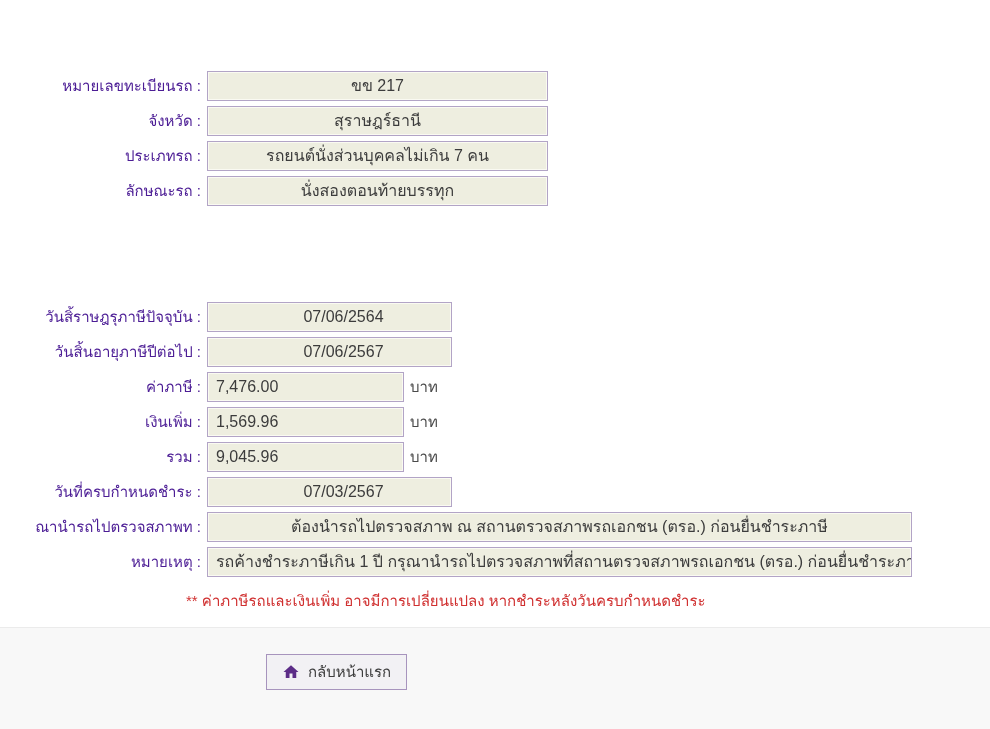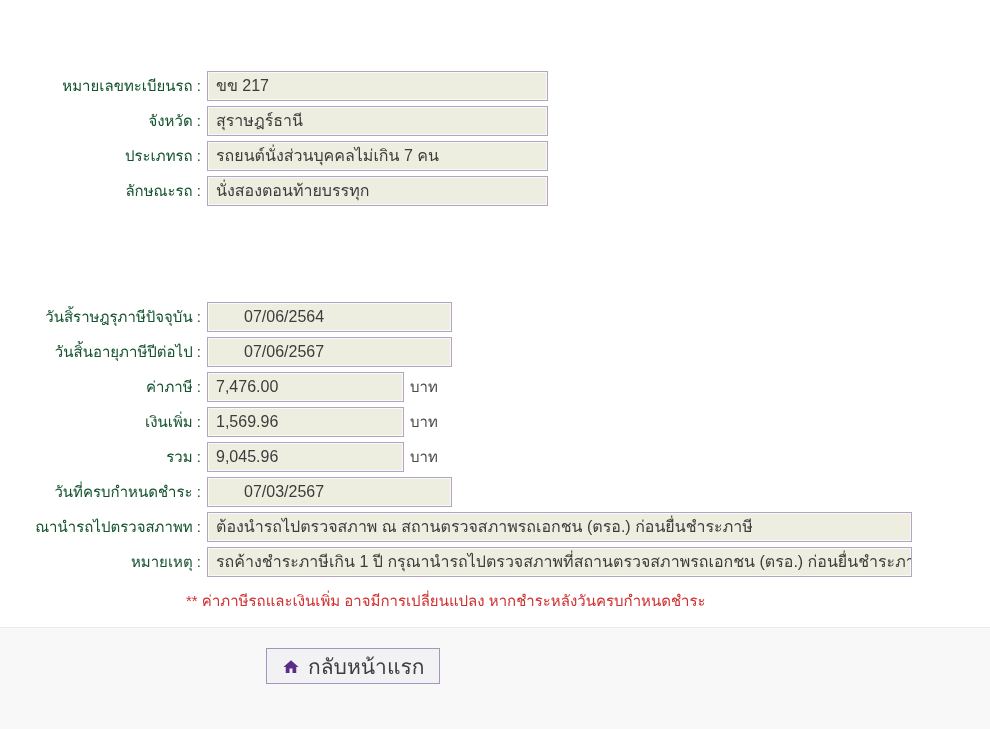--- a/index.html
+++ b/index.html
@@ -12,34 +12,35 @@
     overflow: hidden;
   }
   .form-area { padding-top: 68px; }
   .row { display: flex; align-items: center; height: 35px; }
   .label {
     flex: none;
     width: 207px;
     text-align: right;
     padding-right: 6px;
     font-size: 15px;
-    color: #14532d;
+    color: #4c1d95;
     white-space: nowrap;
   }
   .field {
     height: 30px;
     line-height: 27px;
     background: #eeeee0;
     border: 1px solid #b2a4c6;
     box-shadow: inset 0 0 0 1px #fafaf2;
     padding: 0 8px;
     font-size: 16px;
     color: #3c3c3c;
     white-space: nowrap;
     overflow: hidden;
+    text-align: center;
   }
   .w340 { width: 341px; }
   .w245 { width: 245px; padding-left: 36px; }
   .w197 { width: 197px; text-align: left; }
   .w705 { width: 705px; }
   .unit { margin-left: 6px; font-size: 15px; color: #4a4a4a; }
   .block-gap { height: 91px; }
   .note {
     color: #d03030;
     font-size: 15px;
@@ -50,27 +51,27 @@
   .footer {
     margin-top: 18px;
     height: 102px;
     background: #f8f8f8;
     border-top: 1px solid #ebebeb;
   }
   .home-btn {
     display: inline-flex;
     align-items: center;
     gap: 8px;
-    margin: 20px 0 0 266px;
+    margin: 26px 0 0 266px;
     height: 36px;
     padding: 0 15px;
     background: #f2f1f4;
     border: 1px solid #a794bd;
     font-family: "Liberation Sans", sans-serif;
-    font-size: 21px;
+    font-size: 15px;
     color: #3d3d3d;
     cursor: pointer;
   }
   .home-icon { width: 18px; height: 18px; display: inline-block; }
 </style>
 </head>
 <body>
 
 <div class="form-area">
 

